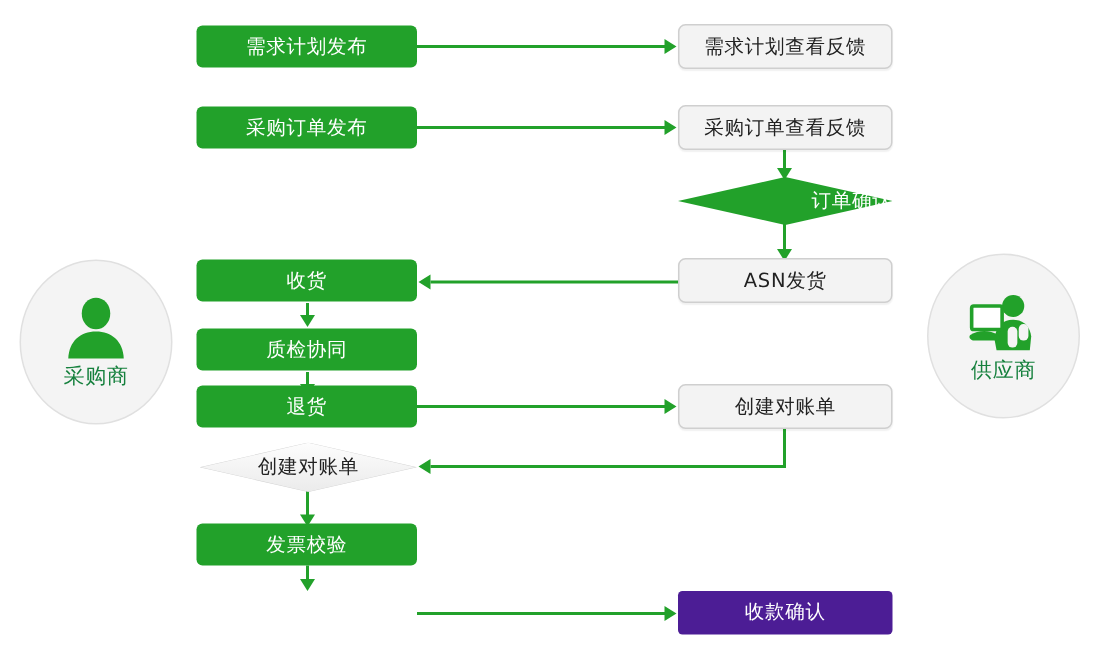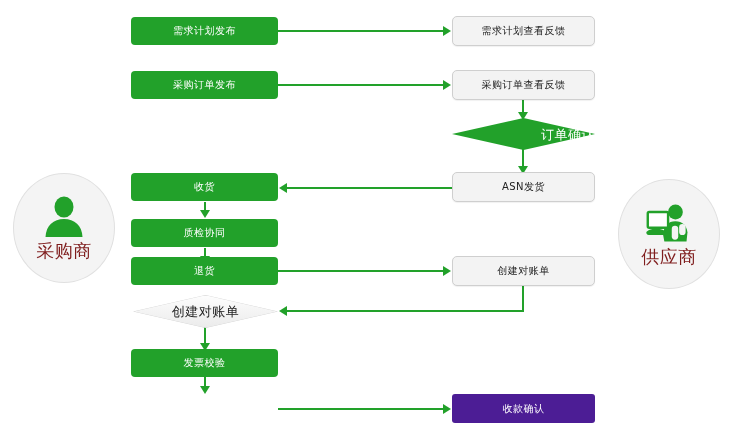--- a/index.html
+++ b/index.html
@@ -18,21 +18,21 @@
     overflow: hidden;
   }
 
   
   .node {
     position: absolute;
     box-sizing: border-box;
     display: flex;
     align-items: center;
     justify-content: center;
-    font-size: 10px;
+    font-size: 13px;
     line-height: 1;
     letter-spacing: 0.5px;
     white-space: nowrap;
     z-index: 3;
   }
   .node.green {
     background: #22a12a;
     color: #ffffff;
     border-radius: 4px;
   }
@@ -101,22 +101,22 @@
     justify-content: center;
     z-index: 3;
   }
   .actor .glyph {
     width: 48px;
     height: 44px;
     display: block;
     margin-bottom: 2px;
   }
   .actor .alabel {
-    font-size: 18px;
-    color: #7f1d1d;
+    font-size: 14px;
+    color: #15803d;
     letter-spacing: 0.5px;
     line-height: 1;
   }
 
   
   .edge {
     position: absolute;
     background: #22a12a;
     z-index: 1;
   }
@@ -149,21 +149,21 @@
 <div id="canvas">
 
   <div class="actor" style="left:13px; top:173px;">
     <svg class="glyph" viewBox="0 0 48 44">
       <ellipse cx="24" cy="11" rx="9.5" ry="10.5" fill="#22a12a"></ellipse>
       <path d="M24 23 C13.5 23 6 29.5 5.5 41 L42.5 41 C42 29.5 34.5 23 24 23 Z" fill="#22a12a"></path>
     </svg>
     <span class="alabel">采购商</span>
   </div>
 
-  <div class="actor" style="left:618px; top:179px;">
+  <div class="actor" style="left:618px; top:169px;">
     <svg class="glyph" viewBox="0 0 52 44">
       <circle cx="33" cy="9" r="8" fill="#22a12a"></circle>
       <path d="M33 19 C25 19 20.5 24 19.5 33 L21 41 L45 41 L46 31 C45 23.5 40.5 19 33 19 Z" fill="#22a12a"></path>
       <rect x="3" y="9" width="22" height="17" rx="1.5" fill="#ffffff" stroke="#22a12a" stroke-width="2.6"></rect>
       <path d="M2 30 C8 26 16 26 22 30 C24 31.5 23 34 20 34 L5 34 C2 34 0.5 31.5 2 30 Z" fill="#22a12a"></path>
       <rect x="29" y="24" width="7" height="15" rx="3.4" fill="#f4f4f4"></rect>
       <rect x="37" y="22" width="7" height="12" rx="3.4" fill="#f4f4f4"></rect>
     </svg>
     <span class="alabel">供应商</span>
   </div>

